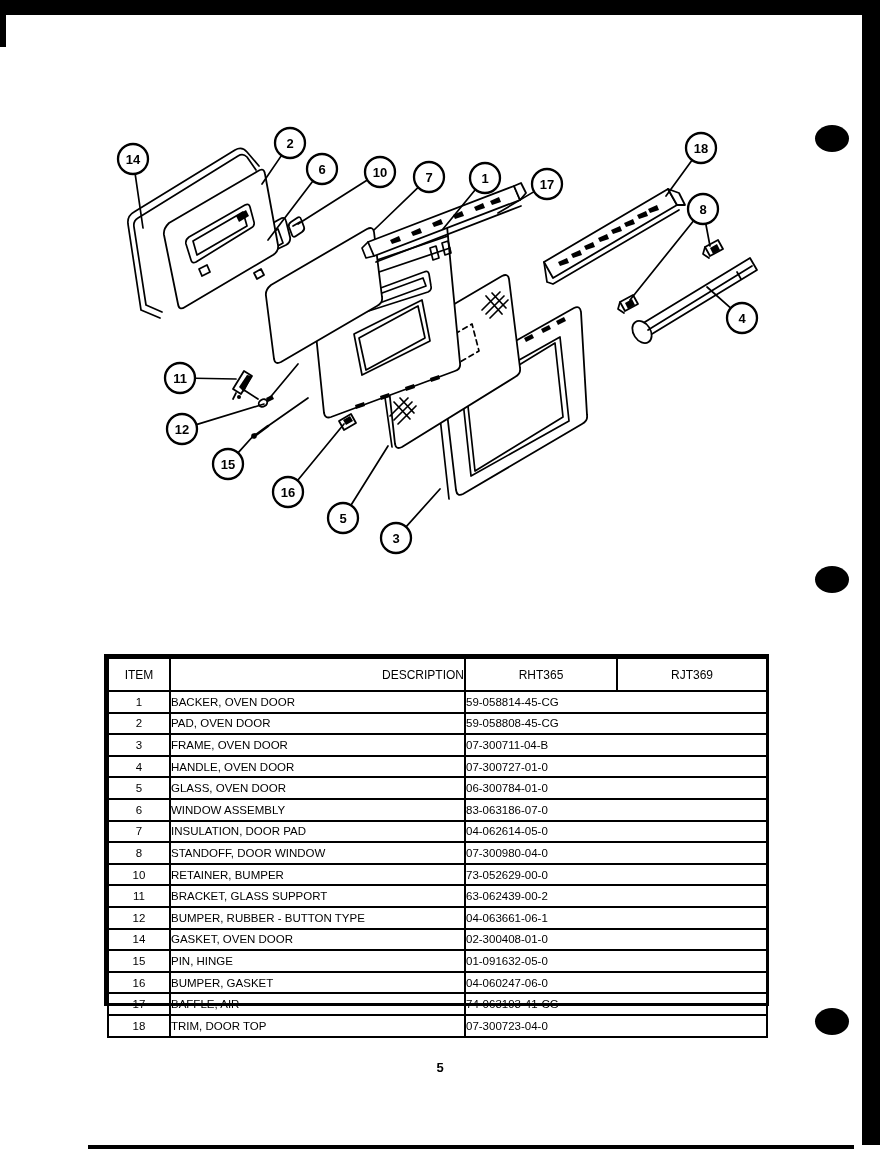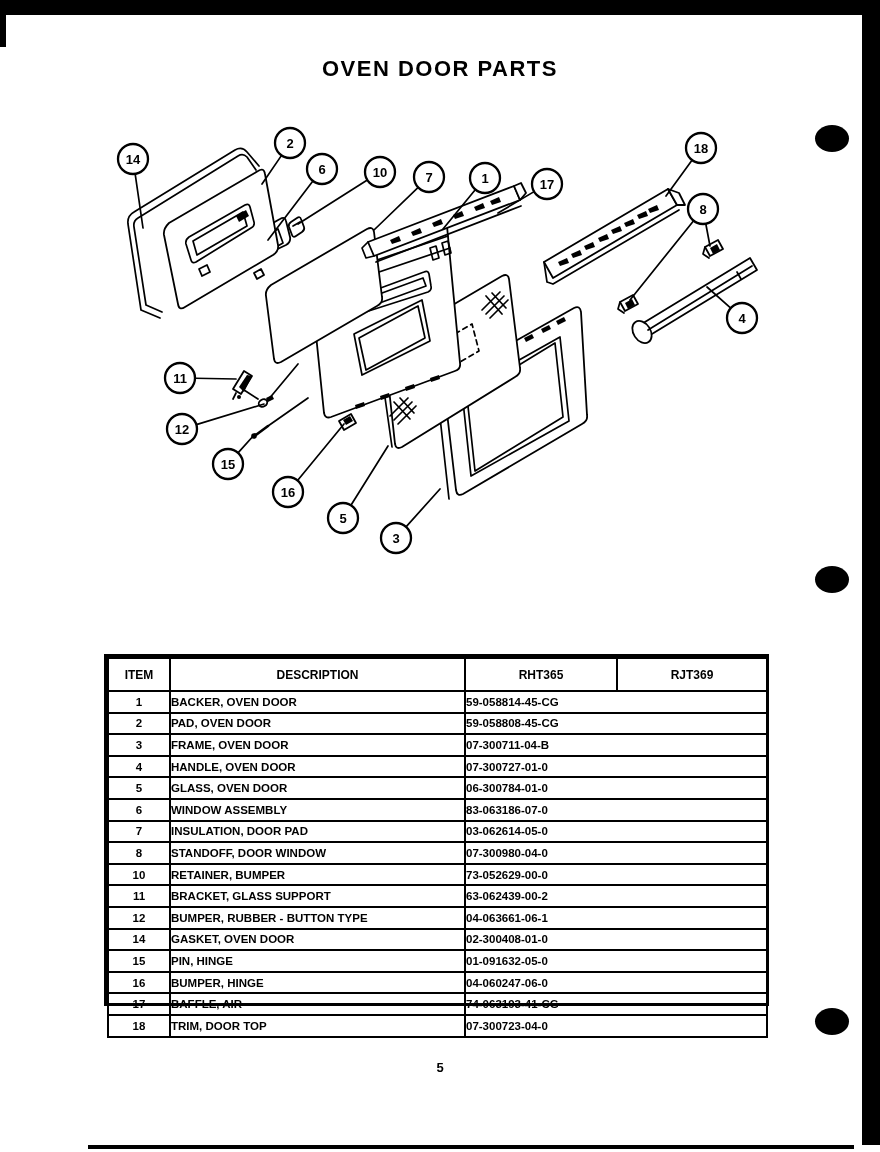--- a/index.html
+++ b/index.html
@@ -32,47 +32,46 @@
   .callout-circle{fill:#fff;stroke:#000;stroke-width:2.3;}
   .callout-text{font:700 13px "Liberation Sans",sans-serif;fill:#000;}
   .leader{stroke:#000;stroke-width:1.7;fill:none;stroke-linecap:round;}
   
   #table-wrap{
     position:absolute;left:104px;top:654px;width:665px;height:352px;
     border:3px solid #000;box-sizing:border-box;background:#fff;
   }
   #parts-table{border-collapse:collapse;table-layout:fixed;width:100%;height:100%;}
   #parts-table th,#parts-table td{
-    border:2px solid #000;padding:0;font-weight:700;overflow:hidden;white-space:nowrap;
+    border:2px solid #000;padding:0;font-weight:400;overflow:hidden;white-space:nowrap;
   }
   #parts-table th{height:31px;font-size:12px;}
   #parts-table td{height:19.6px;font-size:11.5px;vertical-align:middle;}
   .col-item{width:62px;}
   .col-desc{width:295px;}
   .col-m1{width:152px;}
   .col-m2{width:150px;}
-  th.h-desc{text-align:center;padding-left:8px;}
+  th.h-desc{text-align:right;padding-left:8px;}
   td.item-cell{text-align:center;}
   td.desc-cell{text-align:left;padding-left:8px;}
   td.part-cell{}
 </style>
 </head>
 <body>
 
 <div id="page">
 
   <div id="band-top" class="band"></div>
   <div id="band-right" class="band"></div>
   <div id="band-bottom" class="band"></div>
   <div id="notch-left" class="band"></div>
   <div class="punch" style="left:815px;top:125px;"></div>
   <div class="punch" style="left:815px;top:566px;"></div>
   <div class="punch" style="left:815px;top:1008px;"></div>
 
-  <div id="title">OVEN DOOR PARTS</div>
 
   <svg id="diagram" viewBox="0 110 880 480">
 
     <g>
       <path class="panel" d="M450,378 L574,308 q6,-3 7,4 L587,415 q1,6 -5,9 L463,494 q-6,3 -7,-4 L444,387 q-1,-6 6,-9 Z"></path>
       <path class="ln" d="M437,390 L449,499 M437,390 L444,385"></path>
       <path class="ln" d="M462,392 L560,337 L569,421 L471,476 Z"></path>
       <path class="ln" d="M467,397 L555,343 L563,417 L475,471 Z"></path>
       <g>
         <polygon class="dark" points="456,374 464,370 466,374 458,378"></polygon>
@@ -337,21 +336,21 @@
             <td class="part-cell" colspan="2">06-300784-01-0</td>
           </tr>
           <tr>
             <td class="item-cell">6</td>
             <td class="desc-cell">WINDOW ASSEMBLY</td>
             <td class="part-cell" colspan="2">83-063186-07-0</td>
           </tr>
           <tr>
             <td class="item-cell">7</td>
             <td class="desc-cell">INSULATION, DOOR PAD</td>
-            <td class="part-cell" colspan="2">03-062614-05-0</td>
+            <td class="part-cell" colspan="2">04-062614-05-0</td>
           </tr>
           <tr>
             <td class="item-cell">8</td>
             <td class="desc-cell">STANDOFF, DOOR WINDOW</td>
             <td class="part-cell" colspan="2">07-300980-04-0</td>
           </tr>
           <tr>
             <td class="item-cell">10</td>
             <td class="desc-cell">RETAINER, BUMPER</td>
             <td class="part-cell" colspan="2">73-052629-00-0</td>
@@ -371,21 +370,21 @@
             <td class="desc-cell">GASKET, OVEN DOOR</td>
             <td class="part-cell" colspan="2">02-300408-01-0</td>
           </tr>
           <tr>
             <td class="item-cell">15</td>
             <td class="desc-cell">PIN, HINGE</td>
             <td class="part-cell" colspan="2">01-091632-05-0</td>
           </tr>
           <tr>
             <td class="item-cell">16</td>
-            <td class="desc-cell">BUMPER, HINGE</td>
+            <td class="desc-cell">BUMPER, GASKET</td>
             <td class="part-cell" colspan="2">04-060247-06-0</td>
           </tr>
           <tr>
             <td class="item-cell">17</td>
             <td class="desc-cell">BAFFLE, AIR</td>
             <td class="part-cell" colspan="2">74-063193-41-CG</td>
           </tr>
           <tr>
             <td class="item-cell">18</td>
             <td class="desc-cell">TRIM, DOOR TOP</td>

